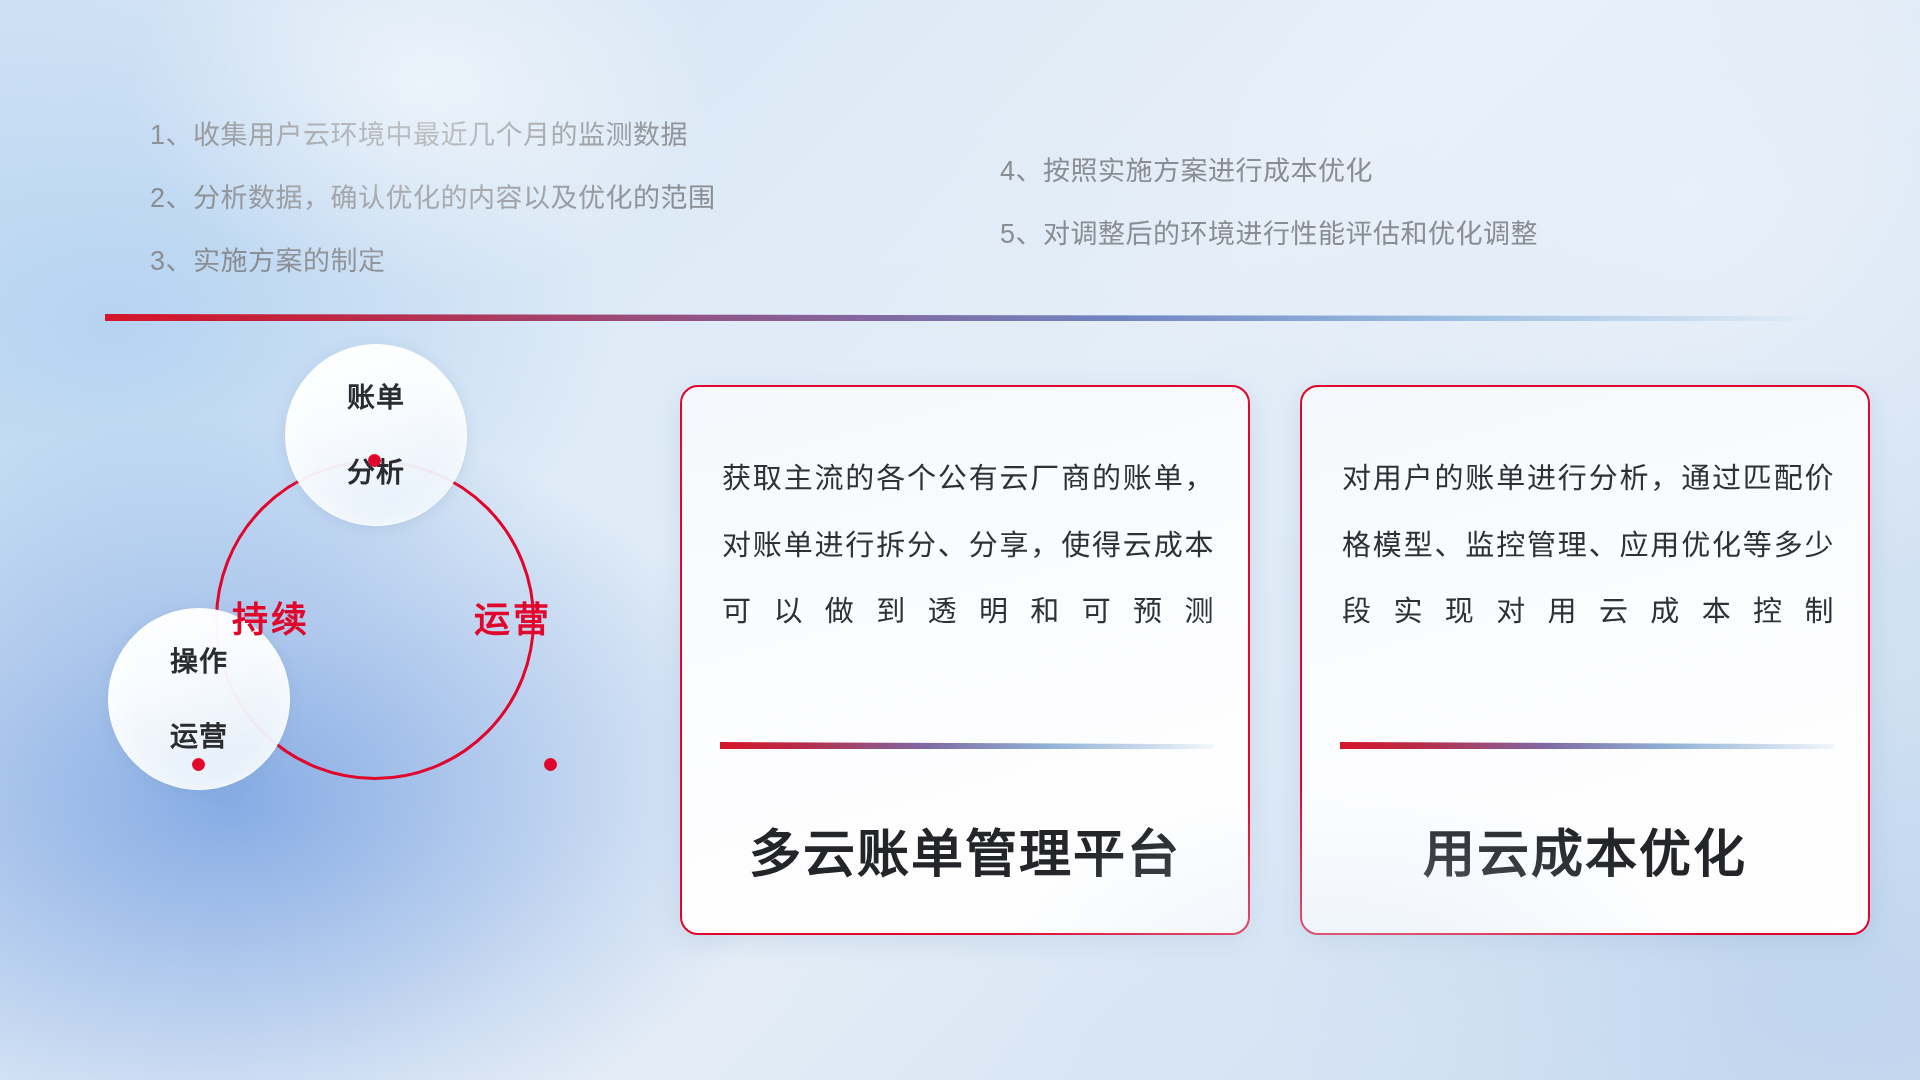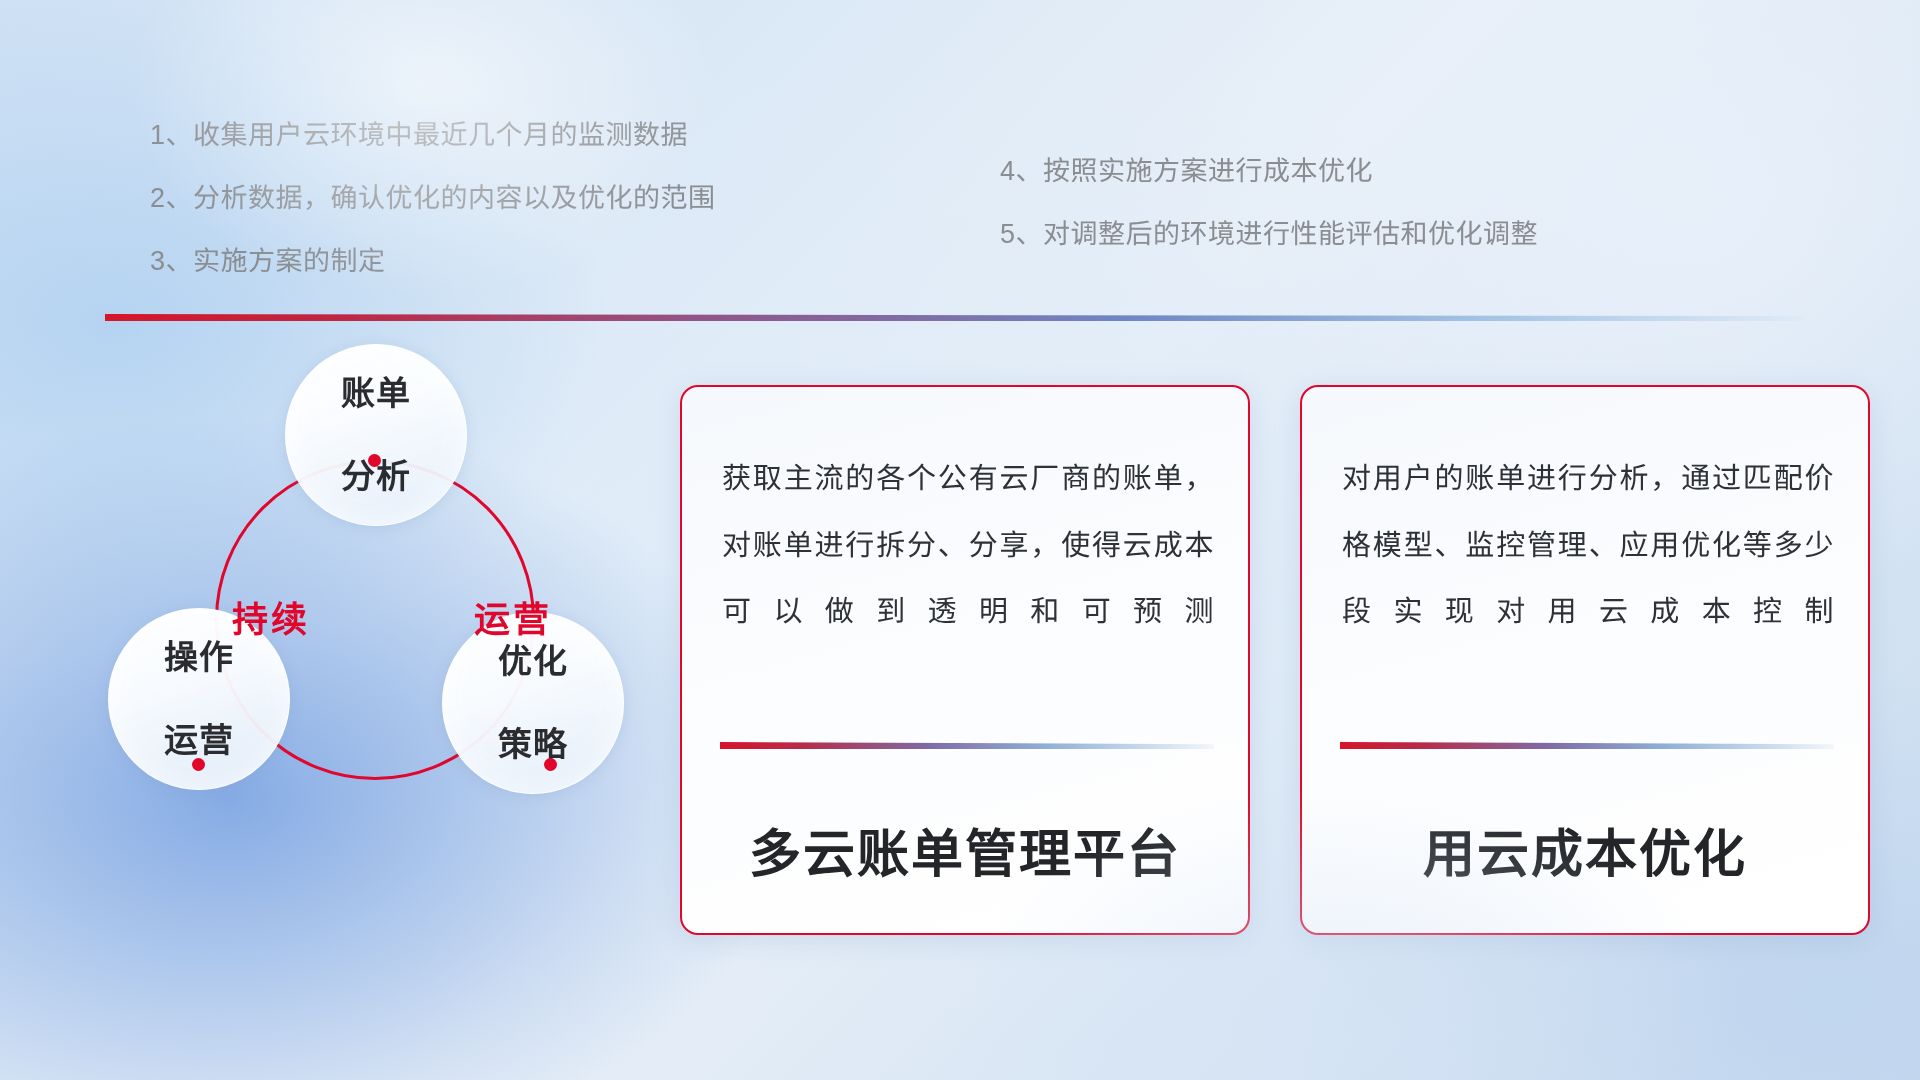--- a/index.html
+++ b/index.html
@@ -79,21 +79,21 @@
     background:
       linear-gradient(160deg, rgba(255,255,255,0.99) 0%, rgba(250,252,254,0.97) 40%, rgba(228,238,249,0.93) 100%);
     border: 1px solid rgba(255,255,255,0.95);
     box-shadow: 0 2px 14px rgba(120,150,190,0.22), inset 0 0 30px rgba(255,255,255,0.7);
     display: flex;
     flex-direction: column;
     align-items: center;
     justify-content: center;
     color: #2a2c30;
     font-weight: 700;
-    font-size: 34px;
+    font-size: 28px;
     line-height: 1.35;
     letter-spacing: 1px;
     z-index: 3;
     gap: 37px;
   }
   .bubble-top    { left: 195px; top: 4px;  width: 180px; height: 180px; }
   .bubble-left   { left: 18px;  top: 268px; width: 180px; height: 180px; }
   .bubble-right  { left: 352px; top: 272px; width: 180px; height: 180px; }
 
   .ring {
@@ -215,24 +215,20 @@
     <div class="bubble bubble-top">
       <span>账单</span>
       <span>分析</span>
     </div>
 
     <div class="bubble bubble-left">
       <span>操作</span>
       <span>运营</span>
     </div>
 
-    <div class="bubble bubble-right">
-      <span>优化</span>
-      <span>策略</span>
-    </div>
 
     <div class="node-dot dot-top"></div>
     <div class="node-dot dot-left"></div>
     <div class="node-dot dot-right"></div>
   </div>
 
   <div class="card card-1">
     <div class="card-body">获取主流的各个公有云厂商的账单，对账单进行拆分、分享，使得云成本可以做到透明和可预测</div>
     <div class="card-rule"></div>
     <div class="card-title">多云账单管理平台</div>

